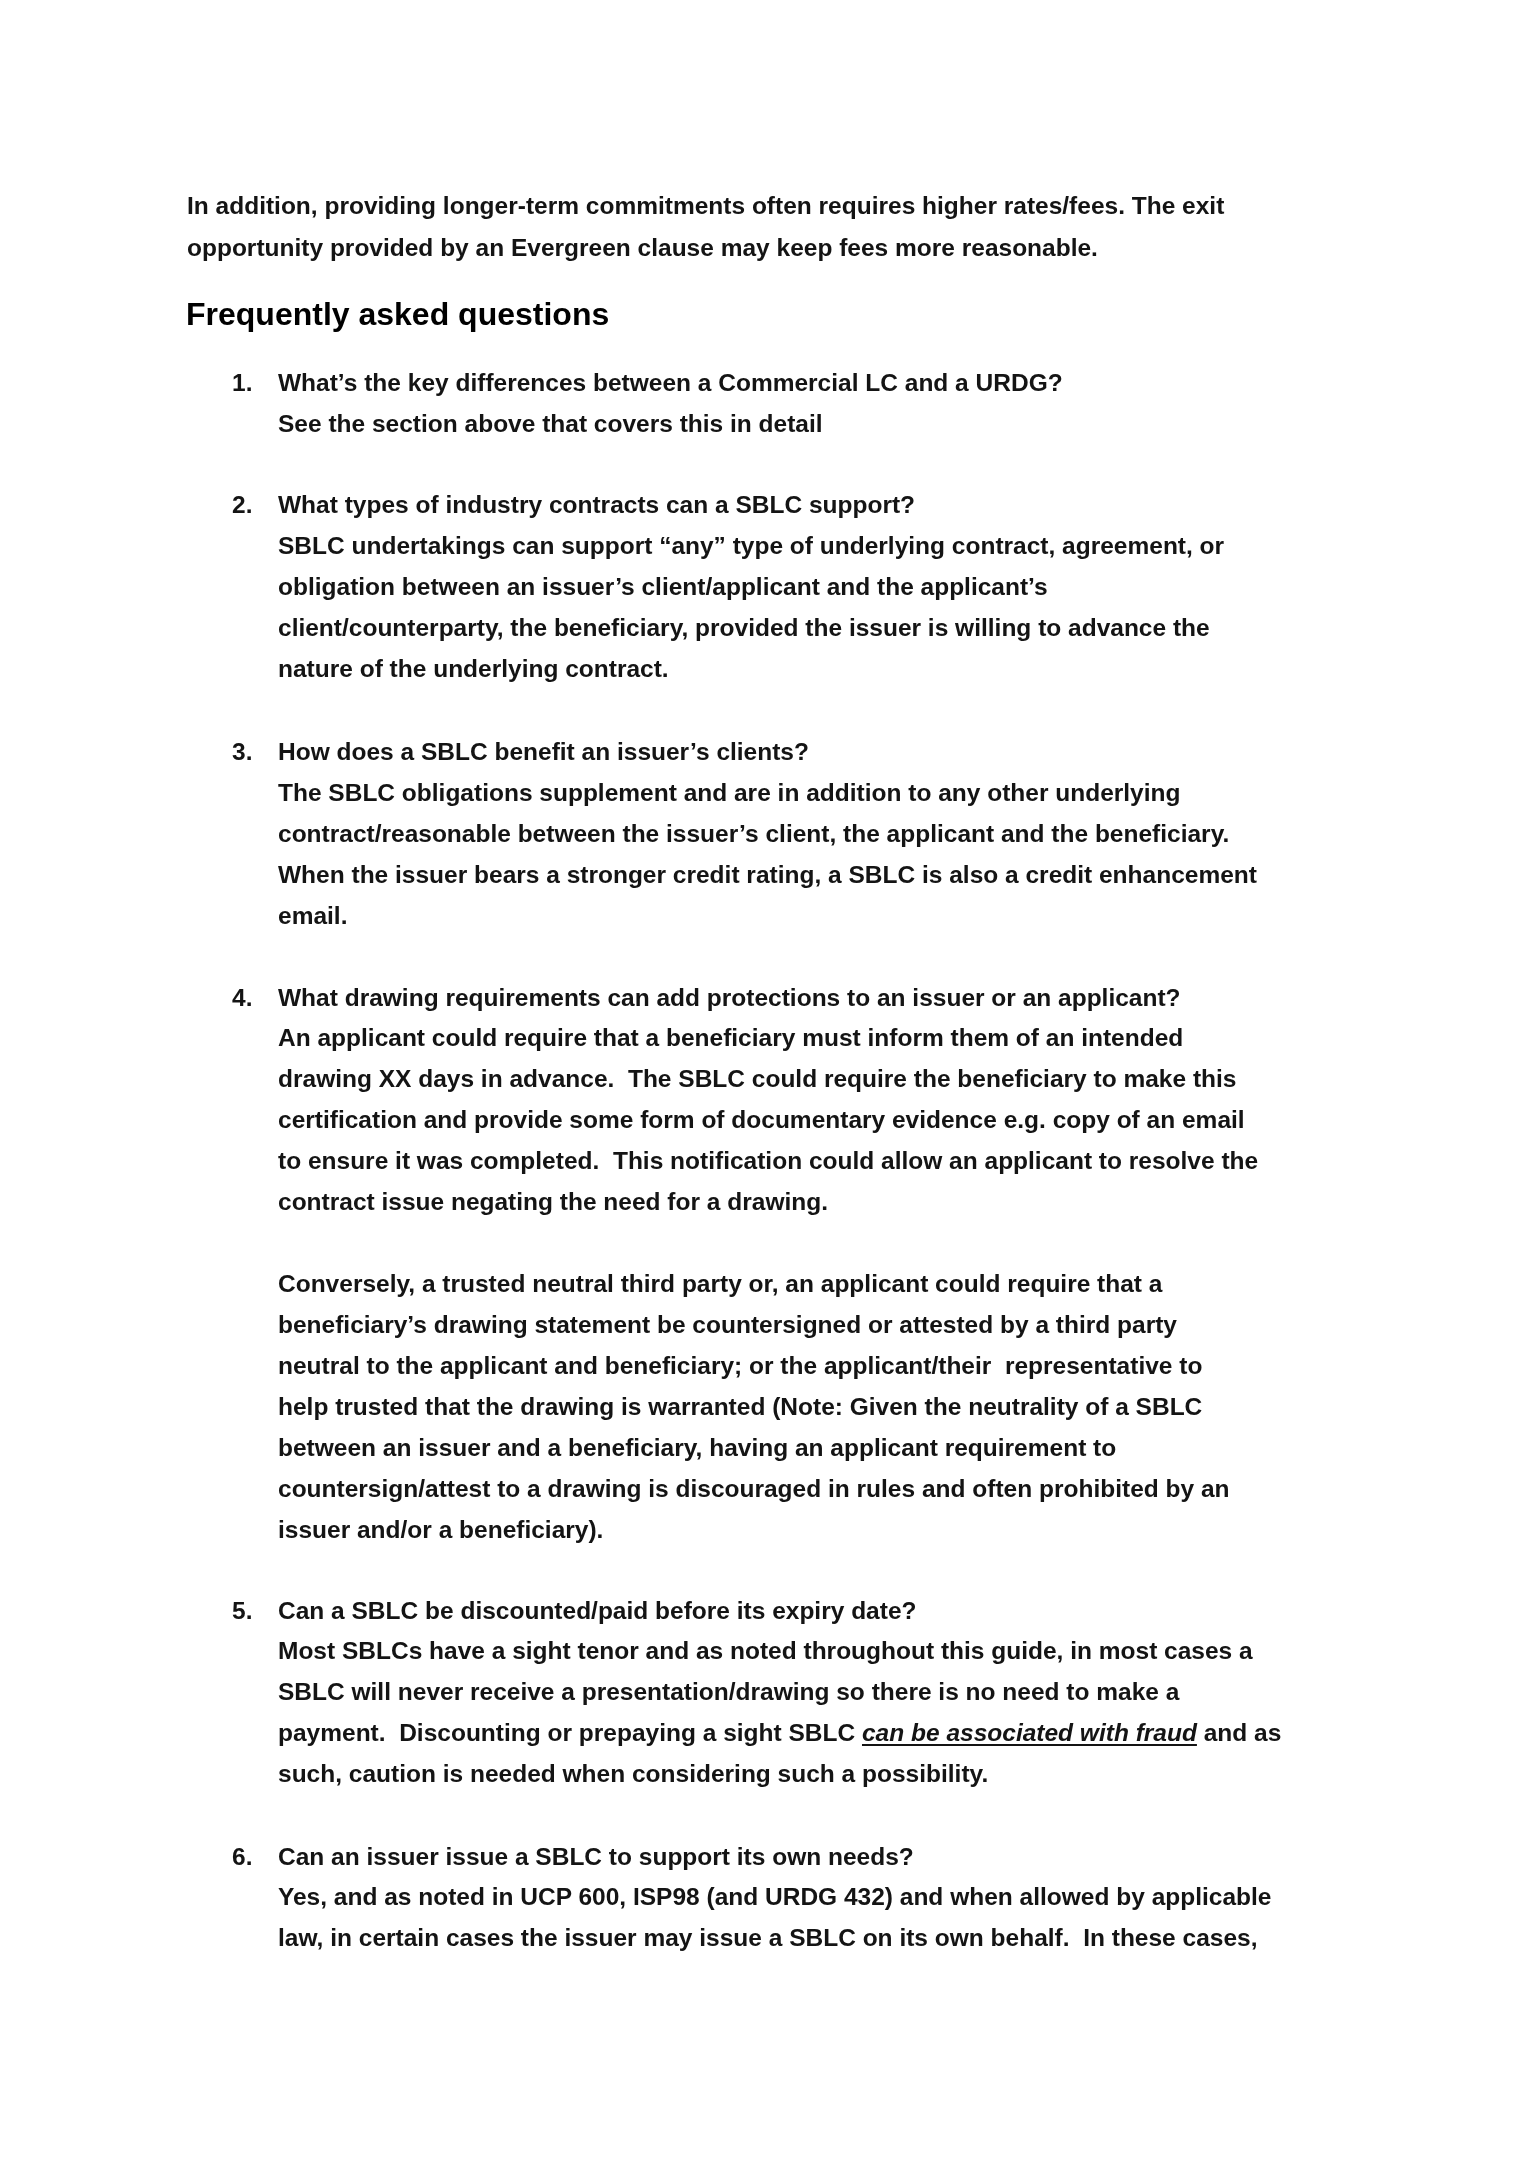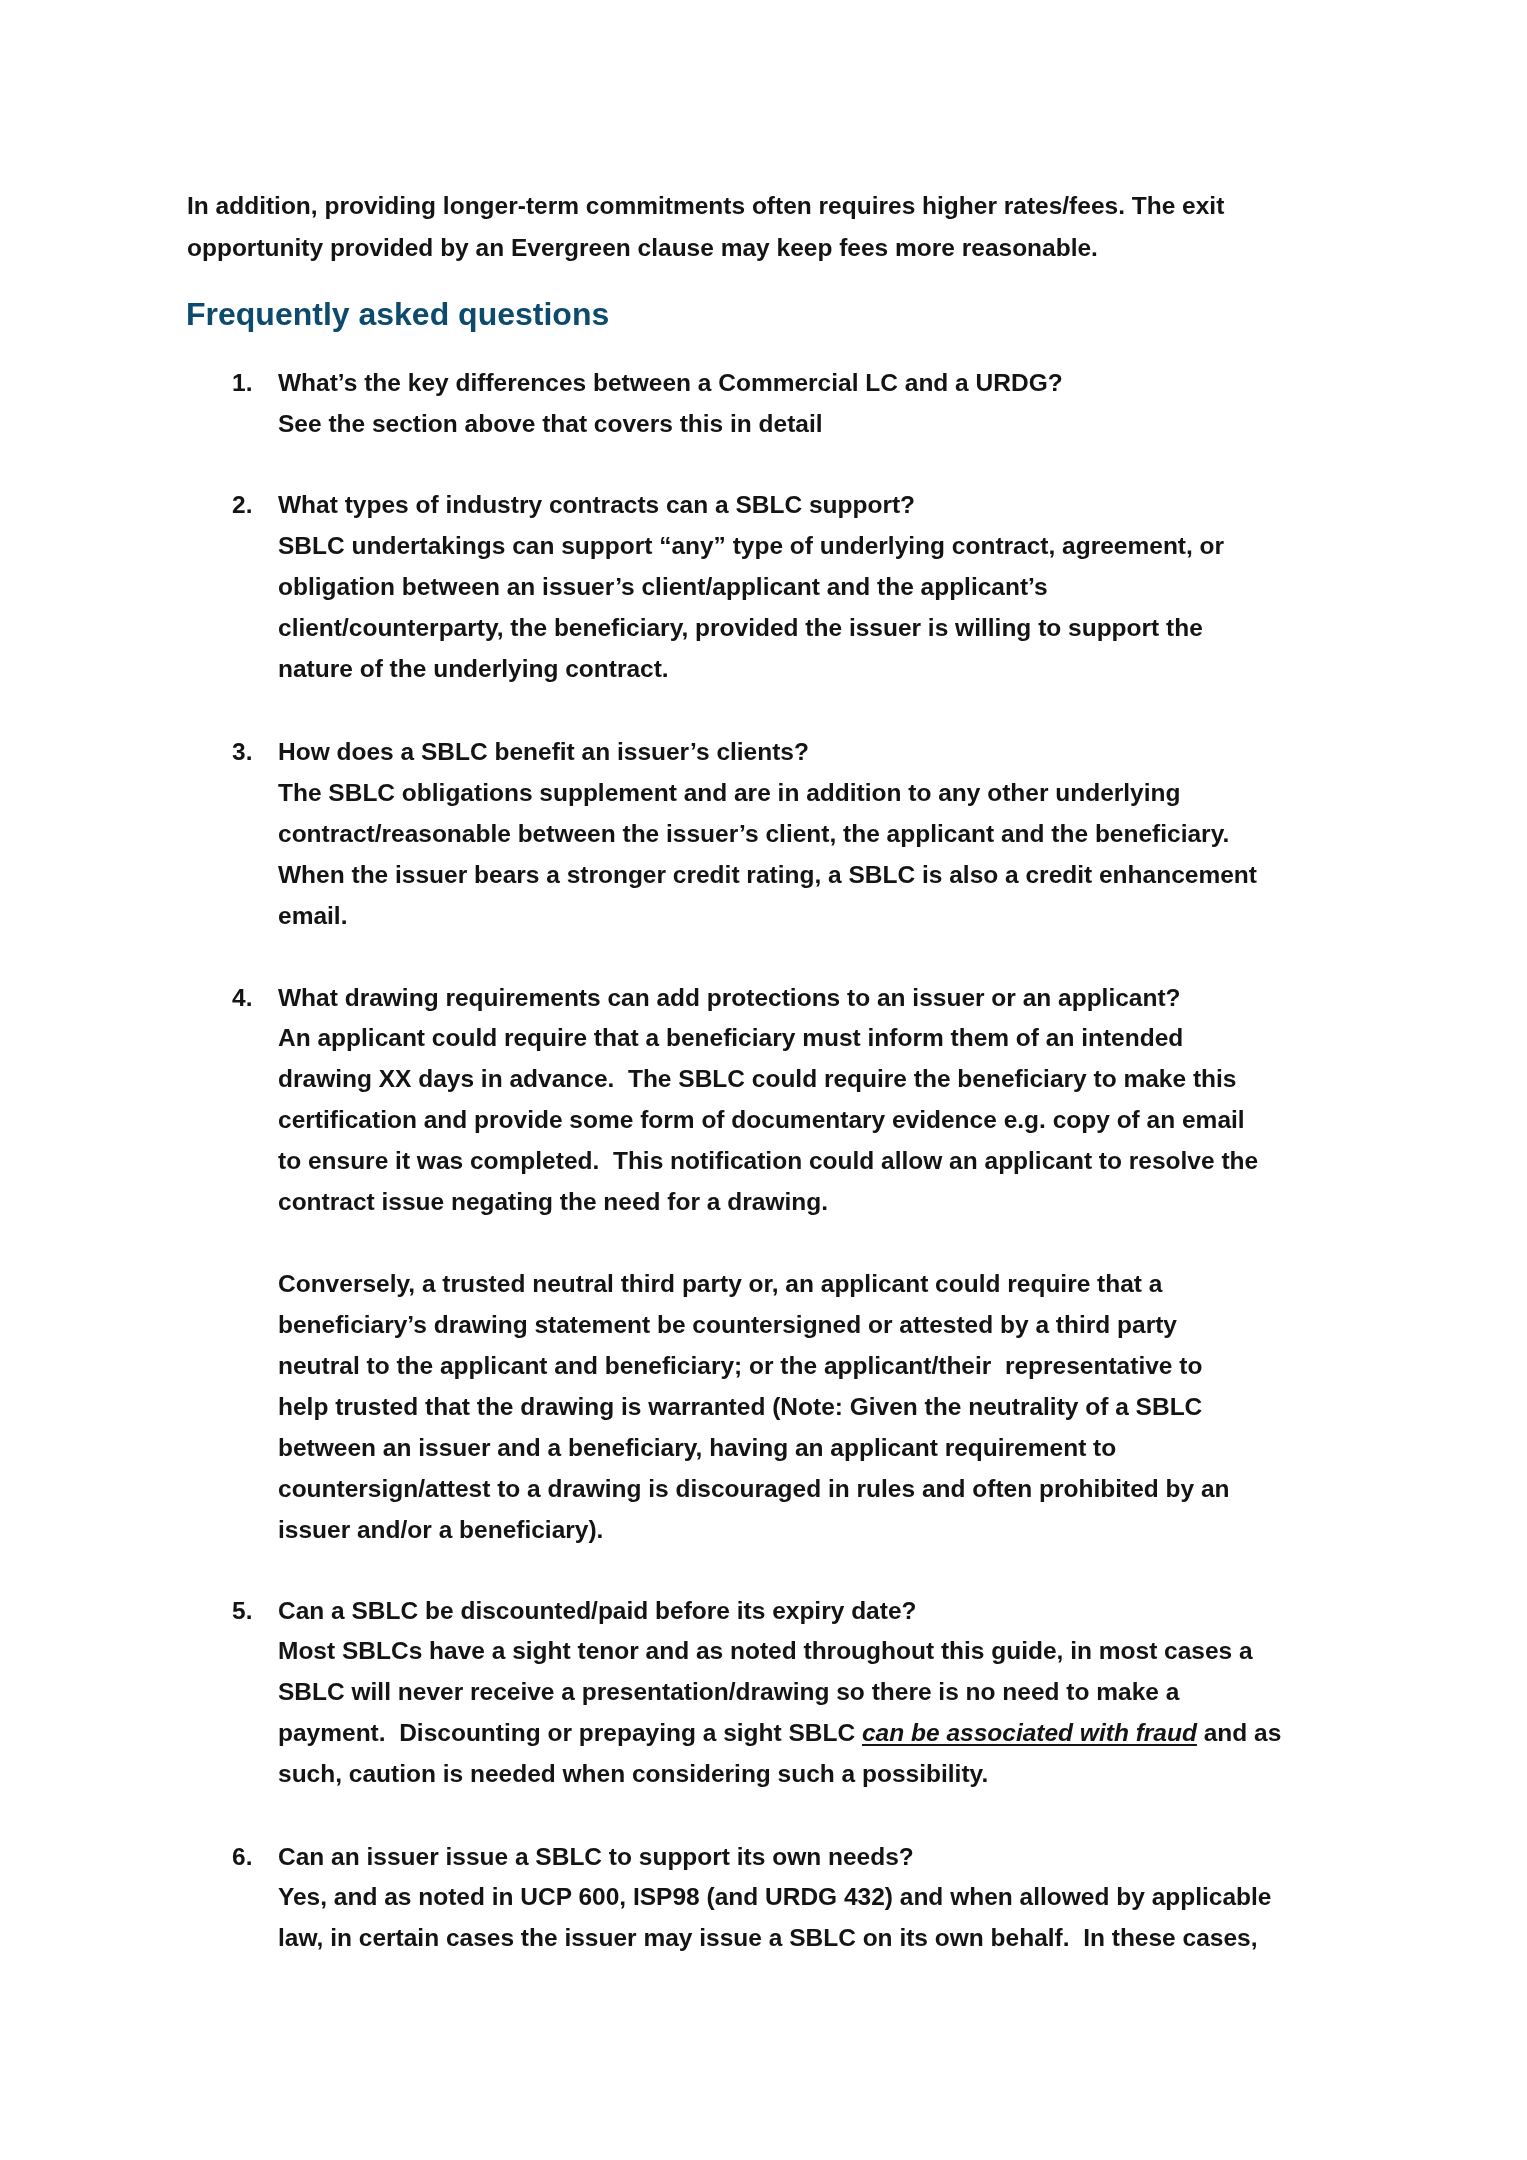--- a/index.html
+++ b/index.html
@@ -7,21 +7,21 @@
     width: 1527px; height: 2160px; position: relative; overflow: hidden;
     font-family: "Liberation Sans", sans-serif; color: #141414;
   }
   .page { position: absolute; left: 0; top: 0; width: 1527px; height: 2160px; background: #fff; }
   .line {
     position: absolute; white-space: pre; font-size: 24.5px; line-height: 41px; height: 41px; font-weight: bold;
   }
   .intro { left: 187px; }
   .heading {
     position: absolute; left: 186px; top: 292px; font-size: 32px; line-height: 44px;
-    font-weight: bold; white-space: pre; color: #0c4a6e;
+    font-weight: bold; white-space: pre; color: #000000;
   }
   .qnum { left: 232px; font-weight: bold; }
   .qtext { left: 278px; font-weight: bold; }
   .ans { left: 278px; }
   .link { font-style: italic; text-decoration: underline; text-decoration-thickness: 2px; text-underline-offset: 3px; color: #141414; cursor: pointer; margin-top: 28px; }
 </style>
 </head>
 <body>
 
 <div class="page">
@@ -37,21 +37,21 @@
     <div class="line qnum" style="top:362px">1.</div>
     <div class="line qtext" style="top:362px">What’s the key differences between a Commercial LC and a URDG?</div>
     <div class="line ans" style="top:403px">See the section above that covers this in detail</div>
   </div>
 
   <div>
     <div class="line qnum" style="top:484px">2.</div>
     <div class="line qtext" style="top:484px">What types of industry contracts can a SBLC support?</div>
     <div class="line ans" style="top:525px">SBLC undertakings can support “any” type of underlying contract, agreement, or</div>
     <div class="line ans" style="top:566px">obligation between an issuer’s client/applicant and the applicant’s</div>
-    <div class="line ans" style="top:607px">client/counterparty, the beneficiary, provided the issuer is willing to support the</div>
+    <div class="line ans" style="top:607px">client/counterparty, the beneficiary, provided the issuer is willing to advance the</div>
     <div class="line ans" style="top:648px">nature of the underlying contract.</div>
   </div>
 
   <div>
     <div class="line qnum" style="top:731px">3.</div>
     <div class="line qtext" style="top:731px">How does a SBLC benefit an issuer’s clients?</div>
     <div class="line ans" style="top:772px">The SBLC obligations supplement and are in addition to any other underlying</div>
     <div class="line ans" style="top:813px">contract/reasonable between the issuer’s client, the applicant and the beneficiary.</div>
     <div class="line ans" style="top:854px">When the issuer bears a stronger credit rating, a SBLC is also a credit enhancement</div>
     <div class="line ans" style="top:895px">email.</div>

